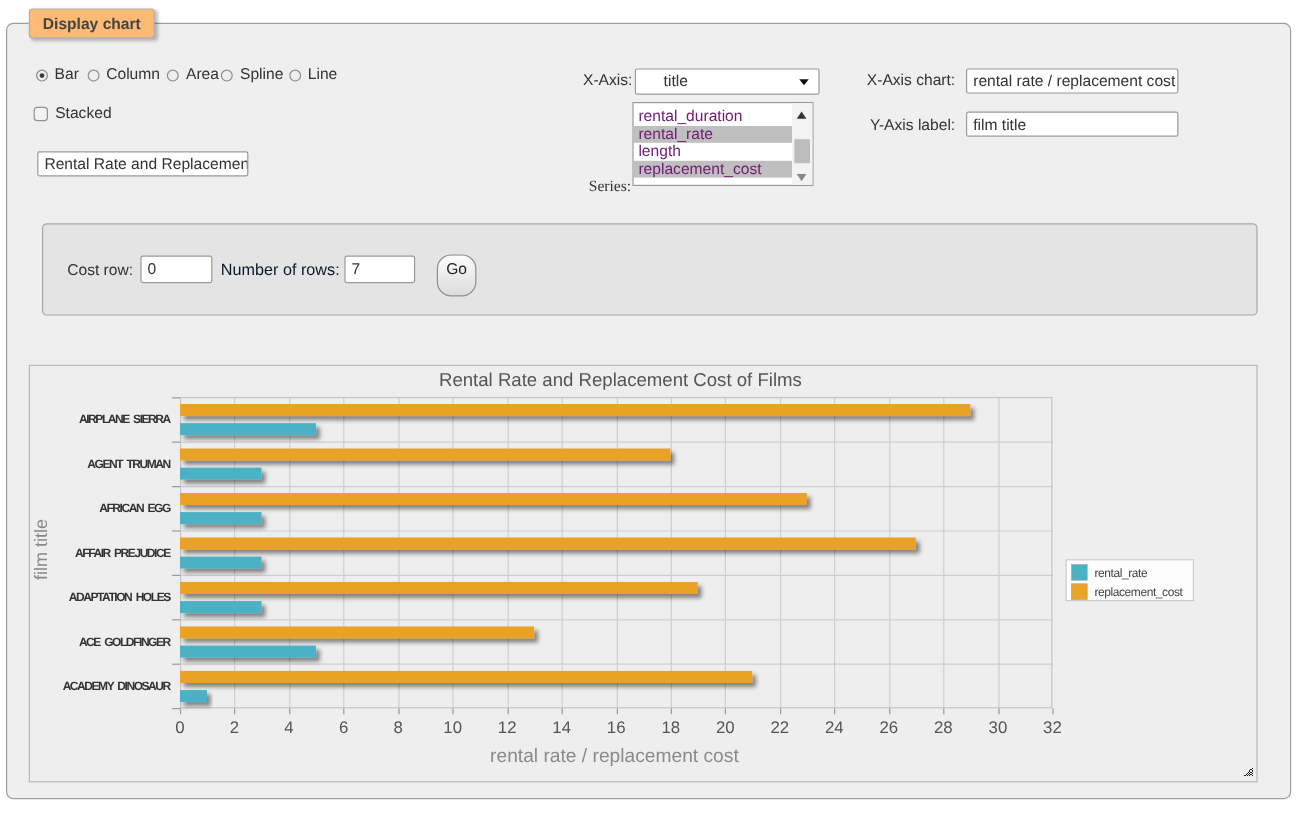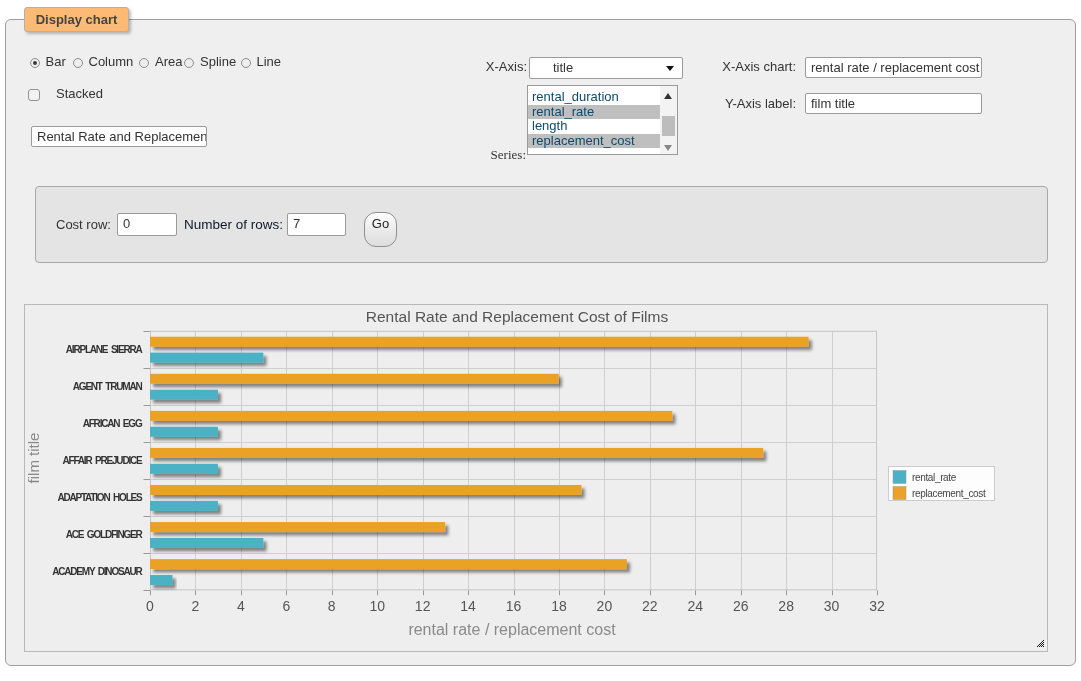--- a/index.html
+++ b/index.html
@@ -9,29 +9,29 @@
 #fieldset { left:5px; top:19px; width:1071px; height:647px; background:#efefef; border:1px solid #9e9e9e; border-radius:6px; }
 #legendbox { left:24px; top:7px; width:105px; height:25px; background:#fdba74; border:1px solid #b0b0b0; border-radius:3px; box-shadow:2px 2px 3px rgba(0,0,0,0.25); font-size:13px; font-weight:bold; color:#444; text-align:center; line-height:23px; }
 .radio { display:inline-block; width:10px; height:10px; border-radius:50%; background:#eee; border:1px solid #8d8d8d; position:relative; vertical-align:-2px; }
 .radio.on:after { content:""; position:absolute; left:2px; top:2px; width:4px; height:4px; border-radius:50%; background:#3c3c3c; }
 .check { display:inline-block; width:12px; height:12px; border-radius:3px; background:#f2f2f2; border:1px solid #939393; vertical-align:-2px; }
 .tin { background:#fff; border:1px solid #9a9a9a; border-radius:2px; font-size:13px; color:#333; line-height:19px; padding:0 5px; overflow:hidden; white-space:nowrap; }
 #radios { left:0; top:0; font-size:13px; color:#333; }
 #radios .grp { position:absolute; top:55px; height:14px; line-height:14px; white-space:nowrap; }
 #radios .grp .radio { margin-right:6px; }
 #stacked { left:28px; top:87px; font-size:13px; color:#333; height:14px; line-height:14px; }
-#stacked span.t { margin-left:16px; vertical-align:1px; }
+#stacked span.t { margin-left:6px; vertical-align:1px; }
 #titleinput { left:31px; top:126px; width:176px; height:21px; }
 .rlabel { text-align:right; font-size:13px; color:#333; }
 #xaxis-lbl { left:420px; top:59px; width:107px; }
 #series-lbl { left:420px; top:147px; width:106px;font-family:Liberation Serif, serif; }
 #select { left:529px; top:57px; width:154px; height:22px; background:#fff; border:1px solid #9a9a9a; border-radius:2px; font-size:13px; color:#333; line-height:20px; padding-left:23px; }
 #select .arrow { position:absolute; right:8px; top:8px; width:0; height:0; border-left:4px solid transparent; border-right:4px solid transparent; border-top:5px solid #111; }
 #listbox { left:527px; top:85px; width:151px; height:70px; background:#fff; border:1px solid #9a9a9a; padding-top:4px; }
-#listbox .opt { height:14.6px; line-height:14.6px; font-size:13px; color:#0c4a6e; padding-left:4px; white-space:nowrap; }
+#listbox .opt { height:14.6px; line-height:14.6px; font-size:13px; color:#701a75; padding-left:4px; white-space:nowrap; }
 #listbox .opt.sel { background:#bfbfbf; }
 #scroll { position:absolute; right:0; top:0; width:17px; height:68px; background:#f3f3f3; }
 #scroll .thumb { position:absolute; left:2px; top:30px; width:13px; height:20px; background:#bdbdbd; }
 #scroll .up { position:absolute; left:4px; top:7px; width:0; height:0; border-left:4.5px solid transparent; border-right:4.5px solid transparent; border-bottom:6px solid #333; }
 #scroll .down { position:absolute; left:4px; bottom:3px; width:0; height:0; border-left:4.5px solid transparent; border-right:4.5px solid transparent; border-top:6px solid #888; }
 #xlabel-lbl { left:690px; top:59px; width:106px; }
 #ylabel-lbl { left:690px; top:96px; width:106px; }
 #xlabel-in { left:805px; top:57px; width:177px; height:21px; }
 #ylabel-in { left:805px; top:93px; width:177px; height:21px; }
 #band { left:35px; top:186px; width:1013px; height:77px; background:#e4e4e4; border:1px solid #a8a8a8; border-radius:4px; }

